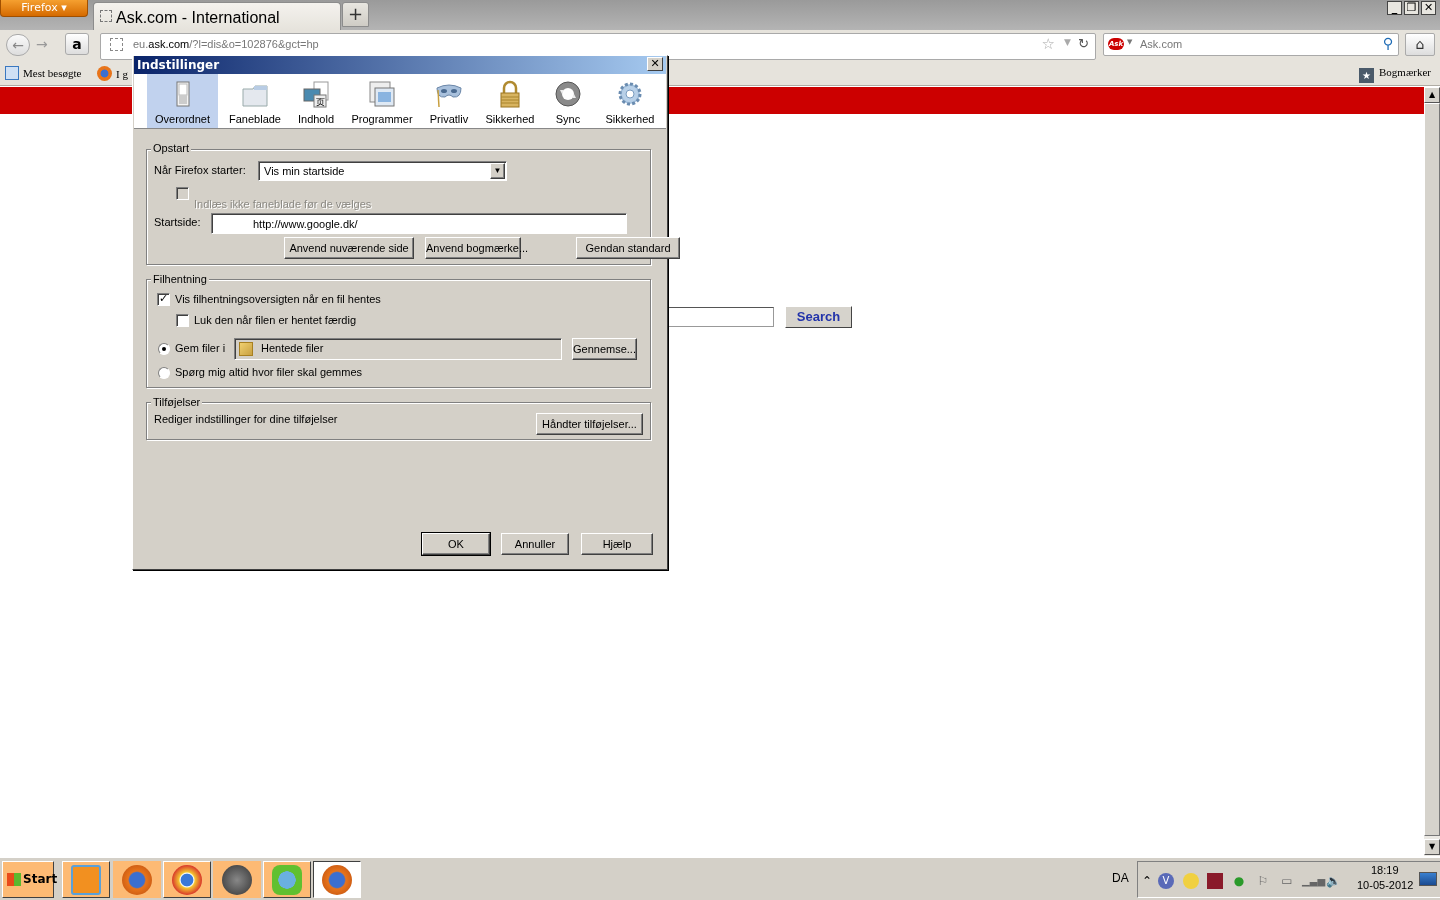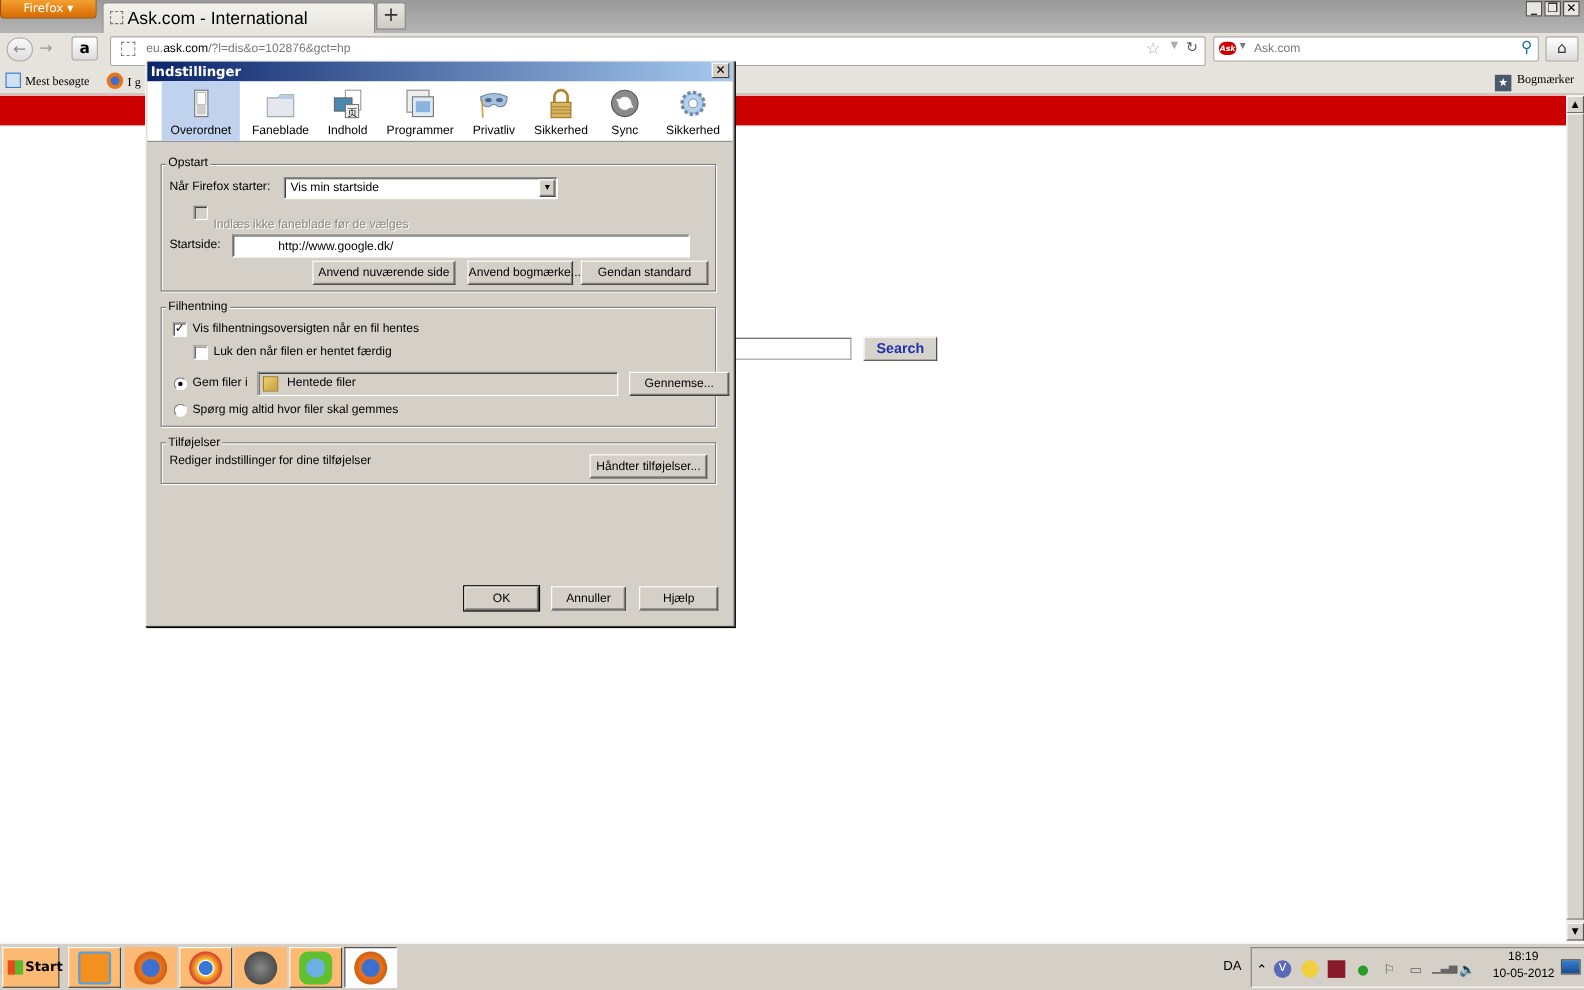--- a/index.html
+++ b/index.html
@@ -197,37 +197,37 @@
 <div class="txt" style="left:258px;top:161px;width:249px;height:20px">
   <span>Vis min startside</span>
   <span class="btn" style="right:1px;top:1px;width:15px;height:16px;line-height:13px;font-size:8px">▼</span>
 </div>
 <div class="cb dis" style="left:176px;top:187px"></div>
 <span class="lbl dis" style="left:194px;top:198px">Indlæs ikke faneblade før de vælges</span>
 <span class="lbl" style="left:154px;top:216px">Startside:</span>
 <input class="txt" style="left: 211px; top: 213px; width: 416px; height: 21px; padding-left: 41px;" value="http://www.google.dk/">
 <div class="btn" style="left:284px;top:237px;width:130px">Anvend nuværende side</div>
 <div class="btn" style="left:425px;top:237px;width:96px">Anvend bogmærke...</div>
-<div class="btn" style="left:528px;top:237px;width:116px">Gendan standard</div>
+<div class="btn" style="left:576px;top:237px;width:104px">Gendan standard</div>
 
 <fieldset class="grp" style="left:146px;top:279px;width:505px;height:109px"></fieldset>
 <span class="legend" style="left:151px;top:273px">Filhentning</span>
 <div class="cb" style="left:157px;top:293px">✓</div>
 <span class="lbl" style="left:175px;top:293px">Vis filhentningsoversigten når en fil hentes</span>
 <div class="cb" style="left:176px;top:314px"></div>
 <span class="lbl" style="left:194px;top:314px">Luk den når filen er hentet færdig</span>
 <div class="rb" style="left:158px;top:343px">
     <span class="dot"></span>
   </div>
 <span class="lbl" style="left:175px;top:342px">Gem filer i</span>
 <div class="txt" style="left:234px;top:338px;width:328px;height:22px;background:#d4d0c8;padding-left:26px">
   <span style="position:absolute;left:4px;top:3px;width:14px;height:14px;background:linear-gradient(135deg,#f0d070,#c8a040);border:1px solid #a88020"></span>
   <span>Hentede filer</span>
 </div>
-<div class="btn" style="left:572px;top:338px;width:91px">Gennemse...</div>
+<div class="btn" style="left:572px;top:338px;width:65px">Gennemse...</div>
 <div class="rb" style="left:158px;top:367px"></div>
 <span class="lbl" style="left:175px;top:366px">Spørg mig altid hvor filer skal gemmes</span>
 
 <fieldset class="grp" style="left:146px;top:402px;width:505px;height:38px"></fieldset>
 <span class="legend" style="left:151px;top:396px">Tilføjelser</span>
 <span class="lbl" style="left:154px;top:413px">Rediger indstillinger for dine tilføjelser</span>
 <div class="btn" style="left:536px;top:413px;width:107px">Håndter tilføjelser...</div>
 
 <div class="btn def" style="left:422px;top:533px;width:68px">OK</div>
 <div class="btn" style="left:501px;top:533px;width:68px">Annuller</div>

